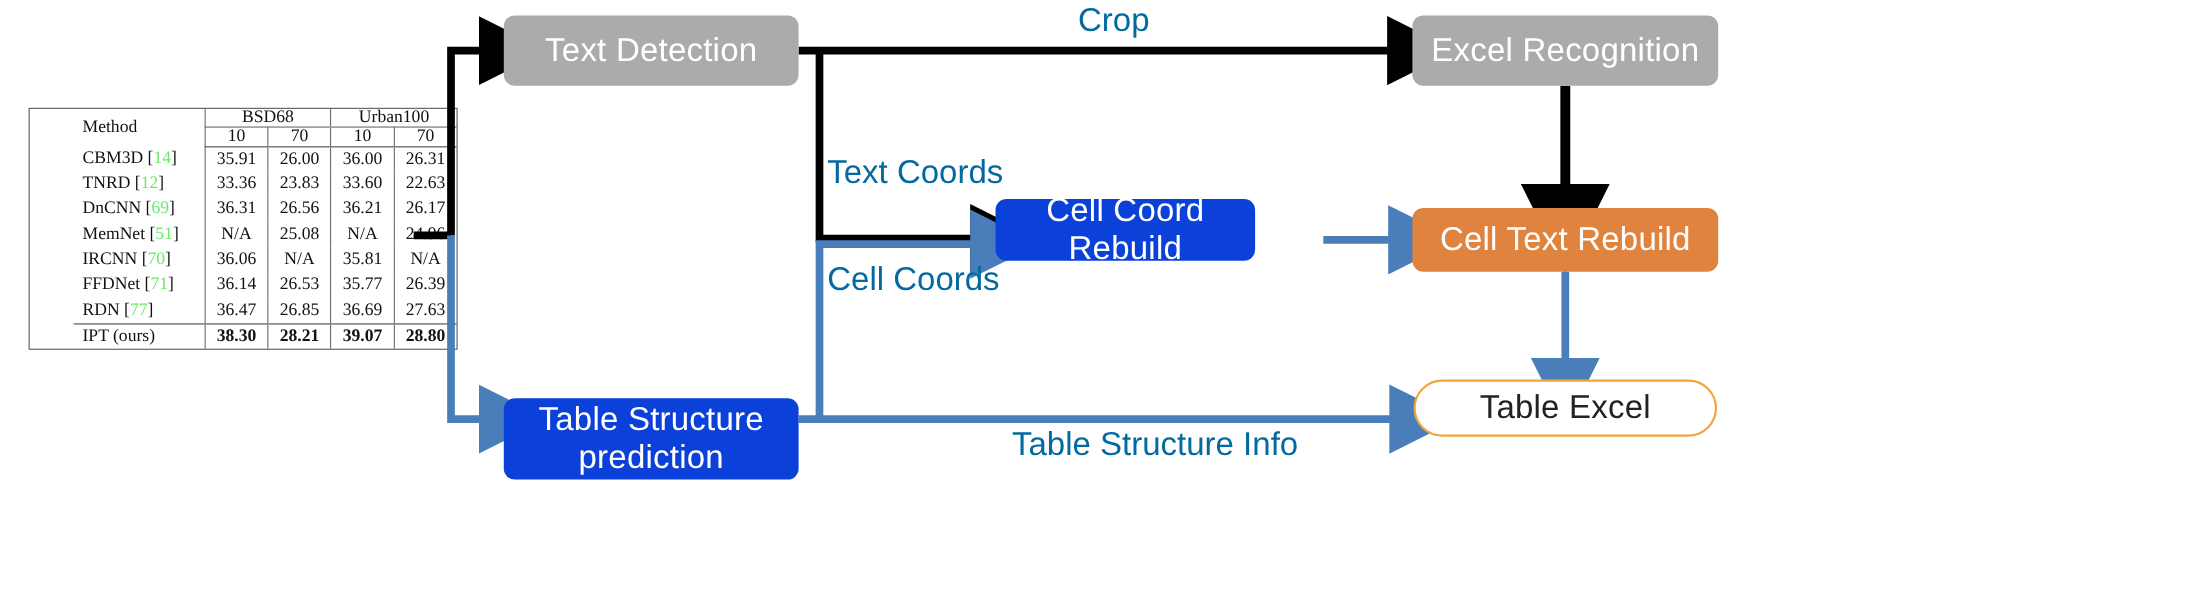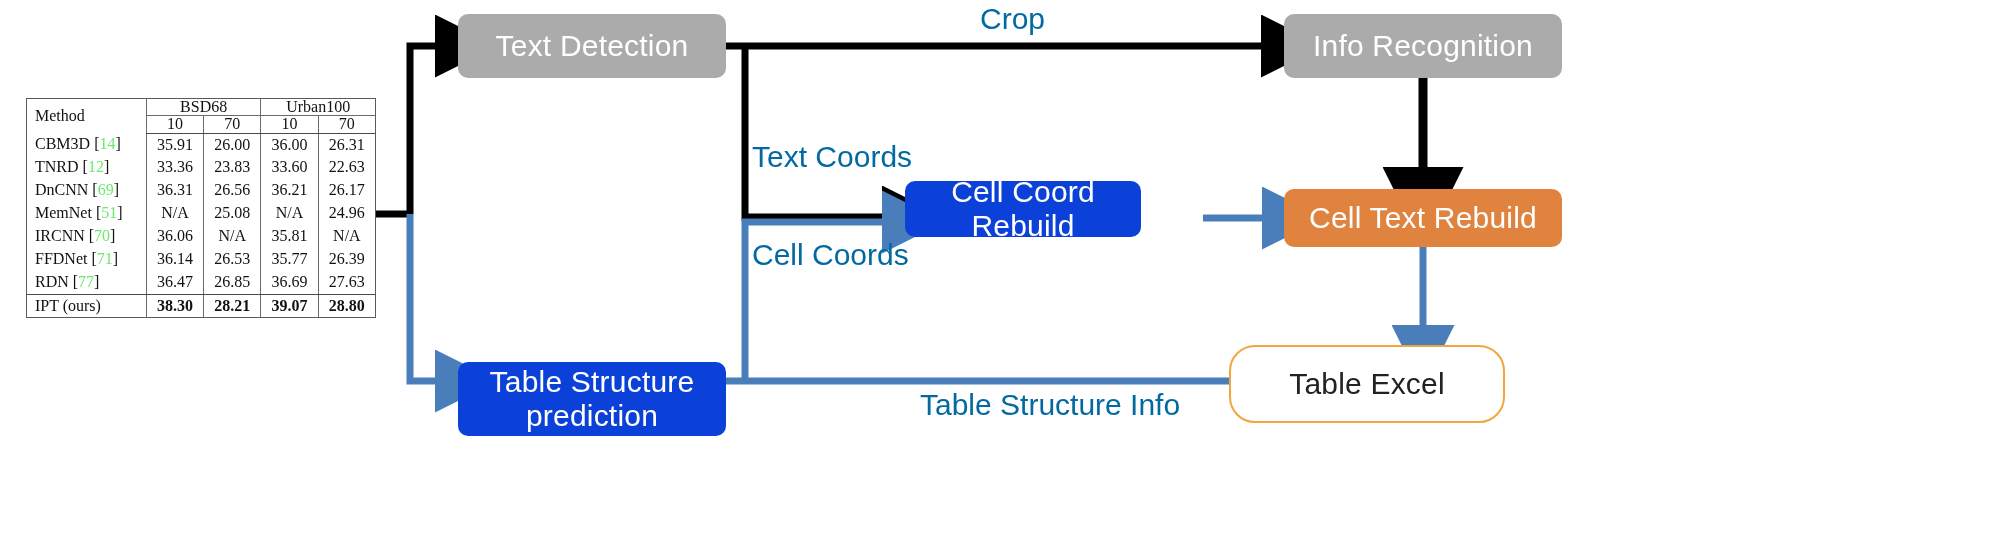--- a/index.html
+++ b/index.html
@@ -3,21 +3,21 @@
 <meta charset="utf-8">
 <style>
   html,body{margin:0;padding:0;background:#ffffff;}
   body{width:2002px;height:552px;position:relative;overflow:hidden;
        font-family:"Liberation Sans",sans-serif;}
 
   
   #paper-table{
     position:absolute;left:26px;top:98px;width:348px;
     font-family:"Liberation Serif",serif;
-    border:1.5px solid #5a5a5a;background:#fff;
+    border:1.5px solid #5a5a5a;background:#fff;padding-left:40px;
   }
   #paper-table table{border-collapse:collapse;width:100%;}
   #paper-table td,#paper-table th{
     font-weight:normal;font-size:16px;color:#111;
     padding:0 6px;text-align:center;white-space:nowrap;line-height:1.02;
   }
   .vline{border-left:1.2px solid #6b6b6b;}
   .hline-bottom{border-bottom:1.2px solid #6b6b6b;}
   .hline-thick{border-bottom:1.5px solid #4a4a4a;}
   .method-cell{text-align:left !important;padding-left:8px !important;}
@@ -39,21 +39,21 @@
   .node.gray{background:#ababab;border-radius:10px;}
   .node.blue{background:#0b41d8;}
   .node.orange{background:#e0833f;}
   .node.excel{background:#ffffff;color:#222;border:2.5px solid #f0a63c;}
 
   #n-textdetect{left:458px;top:14px;width:268px;height:64px;}
   #n-textrecog{left:1284px;top:14px;width:278px;height:64px;}
   #n-cellcoord{left:905px;top:181px;width:236px;height:56px;}
   #n-celltext{left:1284px;top:189px;width:278px;height:58px;}
   #n-tablestruct{left:458px;top:362px;width:268px;height:74px;}
-  #n-tableexcel{left:1229px;top:345px;width:276px;height:78px;border-radius:26px;}
+  #n-tableexcel{left:1285px;top:345px;width:276px;height:52px;border-radius:26px;}
 
   
   .elabel{
     position:absolute;color:#0369a1;font-size:30px;white-space:nowrap;
     font-family:"Liberation Sans",sans-serif;
   }
   #lbl-crop{left:980px;top:2px;}
   #lbl-textcoords{left:752px;top:140px;}
   #lbl-cellcoords{left:752px;top:238px;}
   #lbl-tsinfo{left:920px;top:388px;}
@@ -165,21 +165,21 @@
 
   <path d="M745,381 L745,222 L889,222" stroke="#4a7ebb" stroke-width="7" fill="none" marker-end="url(#ah-blue)"></path>
 
   <path d="M1423,247 L1423,332" stroke="#4a7ebb" stroke-width="7" fill="none" marker-end="url(#ah-blue)"></path>
 
   <path d="M726,381 L1270,381" stroke="#4a7ebb" stroke-width="7" fill="none" marker-end="url(#ah-blue)"></path>
 </svg>
 
 <div class="node gray" id="n-textdetect">Text Detection</div>
 
-<div class="node gray" id="n-textrecog">Info Recognition</div>
+<div class="node gray" id="n-textrecog">Excel Recognition</div>
 
 <div class="node blue" id="n-cellcoord">Cell Coord Rebuild</div>
 
 <div class="node orange" id="n-celltext">Cell Text Rebuild</div>
 
 <div class="node blue" id="n-tablestruct">Table Structure prediction</div>
 
 <div class="node excel" id="n-tableexcel">Table Excel</div>
 
 <div class="elabel" id="lbl-crop">Crop</div>

